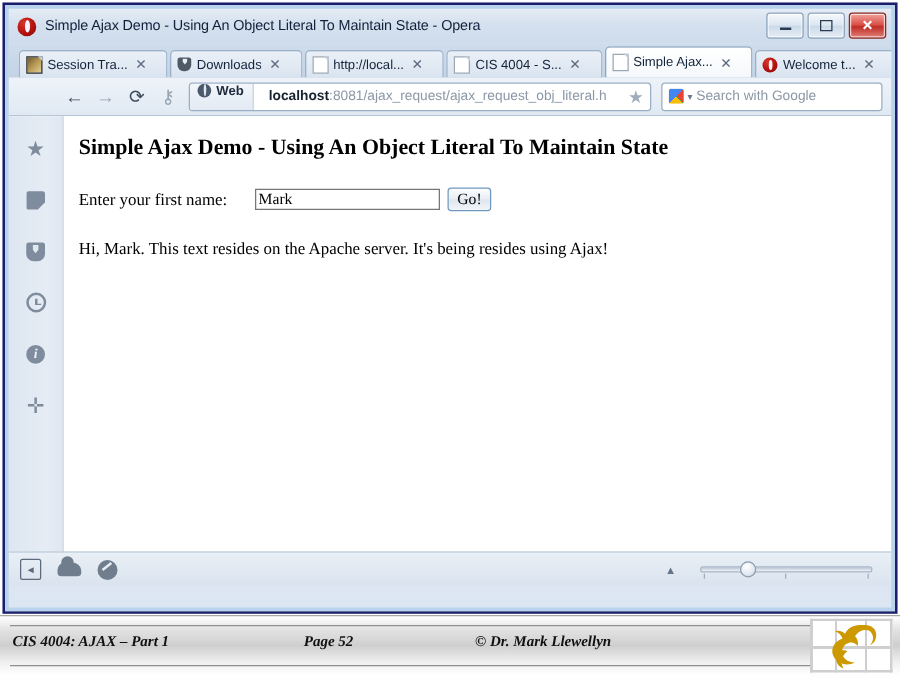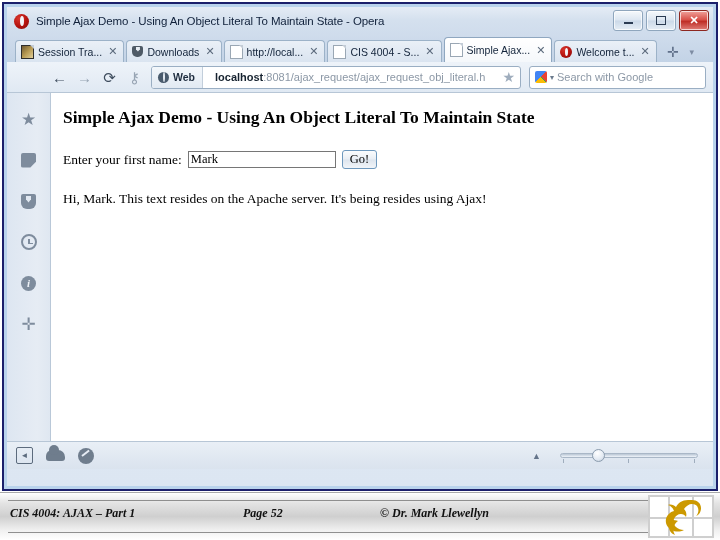--- a/index.html
+++ b/index.html
@@ -113,21 +113,21 @@
     display: flex;
     align-items: flex-end;
     padding-left: 8px;
     position: relative;
   }
   .tab {
     height: 22px;
     display: flex;
     align-items: center;
     gap: 4px;
-    padding: 0 6px 0 5px;
+    padding: 0 16px 0 5px;
     margin-right: 2px;
     box-sizing: border-box;
     border: 1px solid #9cb2c8;
     border-bottom: none;
     border-radius: 4px 4px 0 0;
     background: linear-gradient(180deg,#eaf0f7 0%, #dae4f0 100%);
     font-size: 10.5px;
     color: #12233a;
     white-space: nowrap;
   }
@@ -233,21 +233,20 @@
     border: 1px solid #9aaec3;
     border-radius: 3px;
     background: #ffffff;
     display: flex;
     align-items: center;
     overflow: hidden;
     min-width: 0;
   }
   .addr-badge {
     display: flex;
-    align-items: center;
     gap: 4px;
     padding: 0 7px 0 6px;
     height: 100%;
     background: linear-gradient(180deg,#f3f7fb 0%, #e2eaf3 100%);
     border-right: 1px solid #c2cedb;
     font-size: 10.5px;
     color: #1e2c3e;
     font-weight: bold;
     white-space: nowrap;
   }
@@ -406,20 +405,21 @@
     height: 17px;
     box-sizing: border-box;
     border: 1px solid #767676;
     background: #ffffff;
     font-family: "Liberation Serif", serif;
     font-size: 12.5px;
     color: #000000;
     padding: 0 2px;
     outline: none;
     border-radius: 0;
+    margin-left: 16px;
   }
   .go-btn {
     height: 19px;
     box-sizing: border-box;
     padding: 0 7px;
     border: 1px solid #6e98bd;
     border-radius: 3px;
     background: linear-gradient(180deg,#fbfcfd 0%, #e9eef4 48%, #dde5ee 52%, #f2f5f9 100%);
     font-family: "Liberation Serif", serif;
     font-size: 12.5px;

